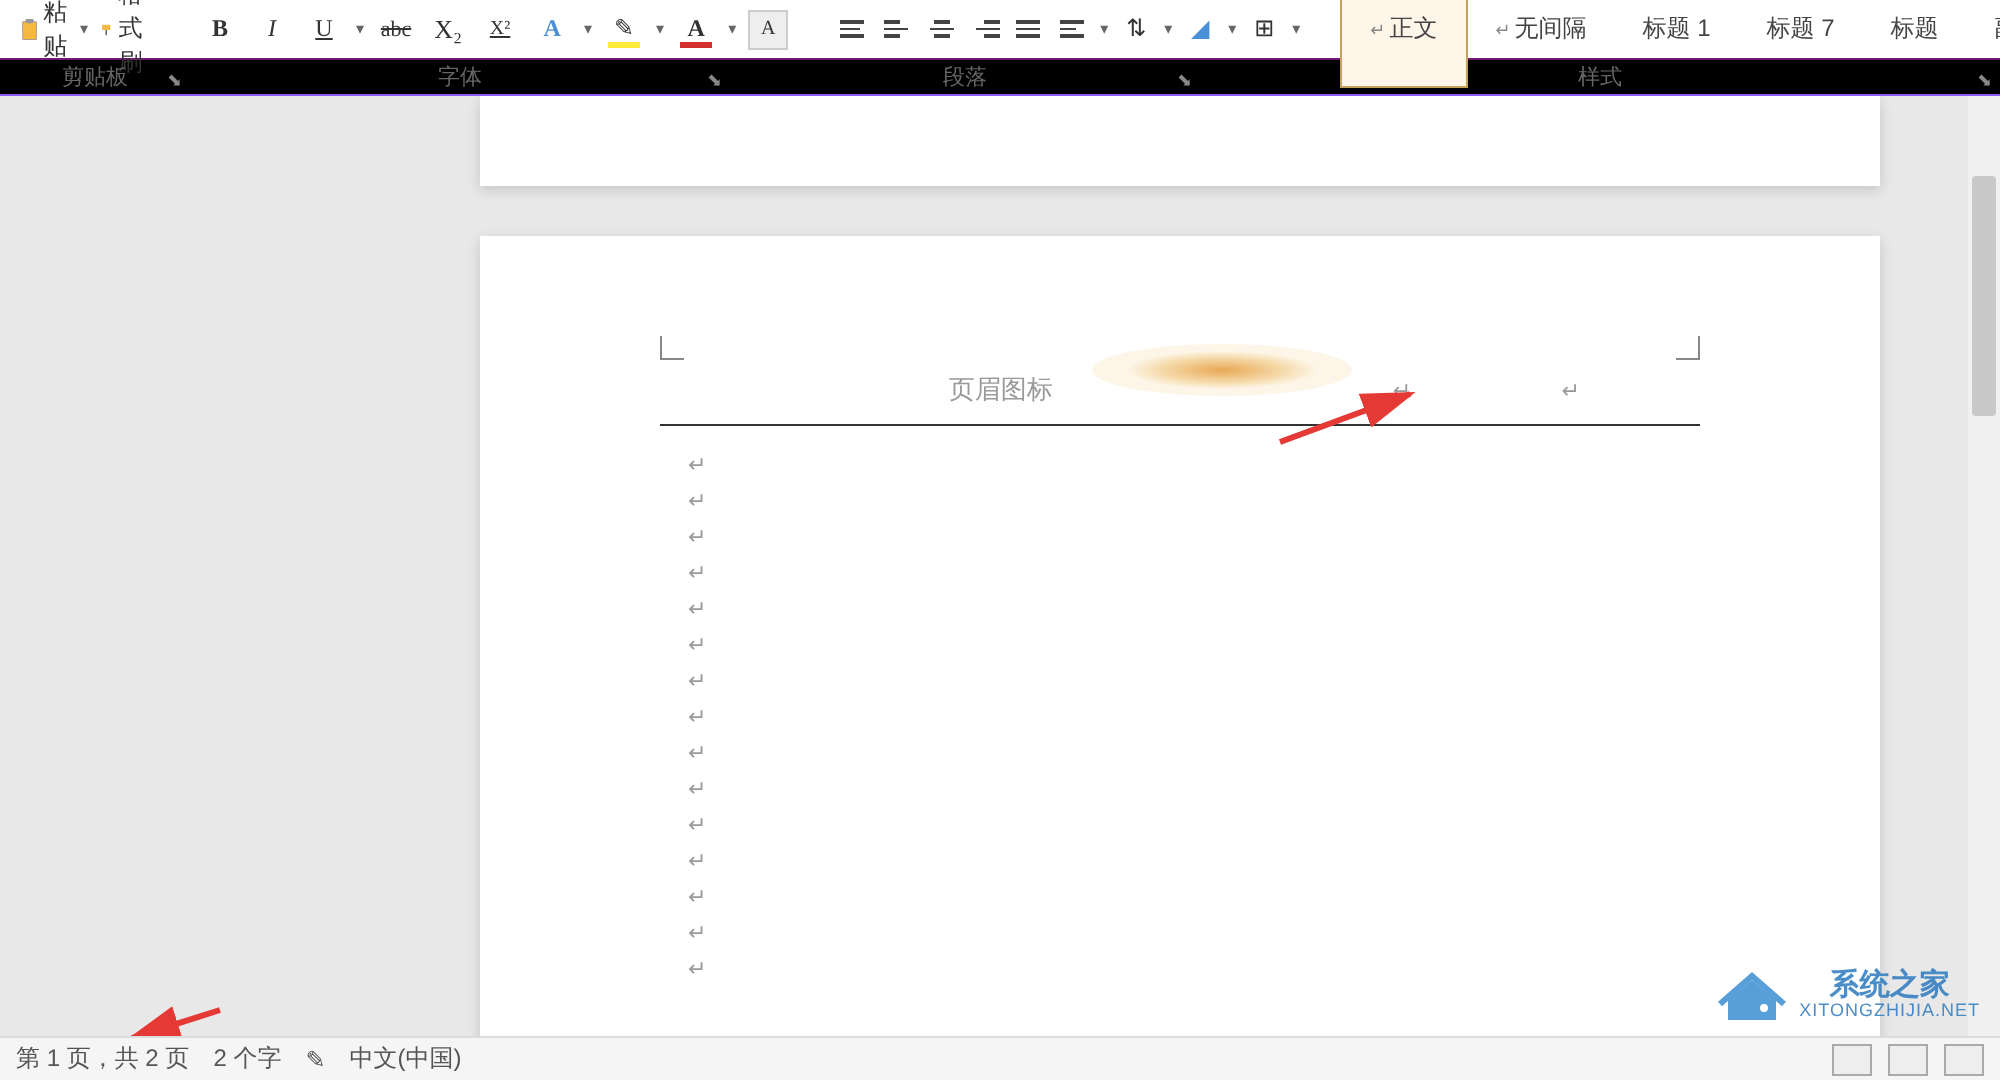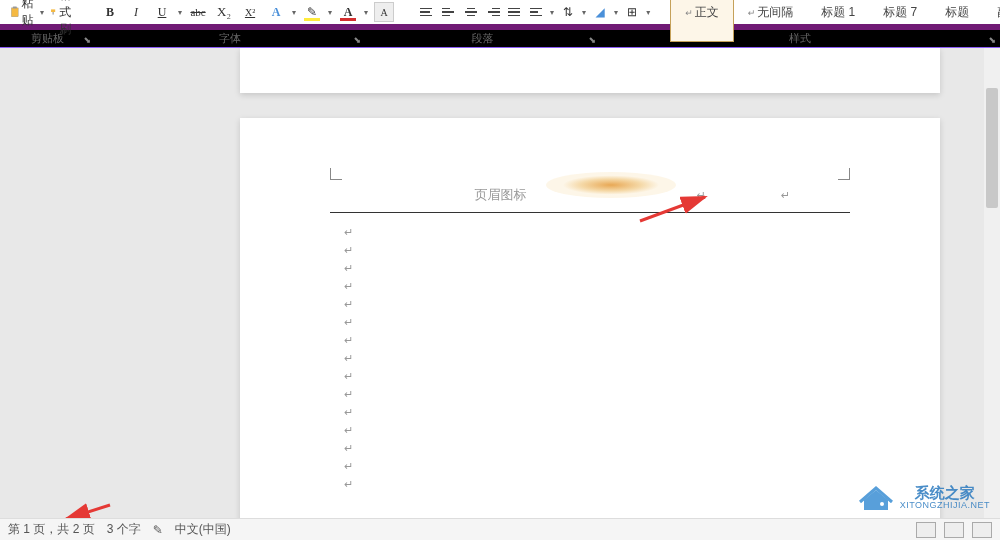--- a/index.html
+++ b/index.html
@@ -1,18 +1,18 @@
 <!DOCTYPE html>
 <html><head>
   <meta charset="utf-8">
   <style>
     * { margin: 0; padding: 0; box-sizing: border-box; }
     body { font-family: "Microsoft YaHei", Arial, sans-serif; font-size: 12px; color: #333; background: #fff; width: 1000px; height: 540px; overflow: hidden; position: relative; }
     
-    .ribbon { height: 30px; background: #fff; border-bottom: 6px solid #701a75; display: flex; align-items: center; padding: 0 4px; gap: 0; }
+    .ribbon { height: 30px; background: #fff; border-bottom: 1px solid #701a75; display: flex; align-items: center; padding: 0 4px; gap: 0; }
     .ribbon-left { display: flex; align-items: center; gap: 2px; padding: 0 6px; }
     .paste-btn { display: flex; align-items: center; gap: 2px; }
     .paste-label { font-size: 12px; }
     .dropdown-arrow { font-size: 8px; color: #666; }
     .format-brush { display: flex; align-items: center; gap: 2px; margin-left: 4px; }
     
     .divider-v { width: 1px; height: 24px; background: #e0e0e0; margin: 0 4px; }
     
     .font-group { display: flex; align-items: center; gap: 6px; padding: 0 8px; }
     .fmt-btn { width: 20px; height: 20px; display: inline-flex; align-items: center; justify-content: center; font-family: "Times New Roman", serif; cursor: pointer; }
@@ -282,21 +282,21 @@
     <circle cx="24" cy="20" r="2" fill="#fff"></circle>
   </svg>
   <div class="wm-text">
     <span class="wm-cn">系统之家</span>
     <span class="wm-en">XITONGZHIJIA.NET</span>
   </div>
 </div>
 
 <div class="statusbar">
   <span class="status-item">第 1 页，共 2 页</span>
-  <span class="status-item">3 个字</span>
+  <span class="status-item">2 个字</span>
   <span class="status-item">✎</span>
   <span class="status-item">中文(中国)</span>
   <div class="status-right">
     <span class="view-btn"></span>
     <span class="view-btn"></span>
     <span class="view-btn"></span>
   </div>
 </div>
 
 </body></html>

